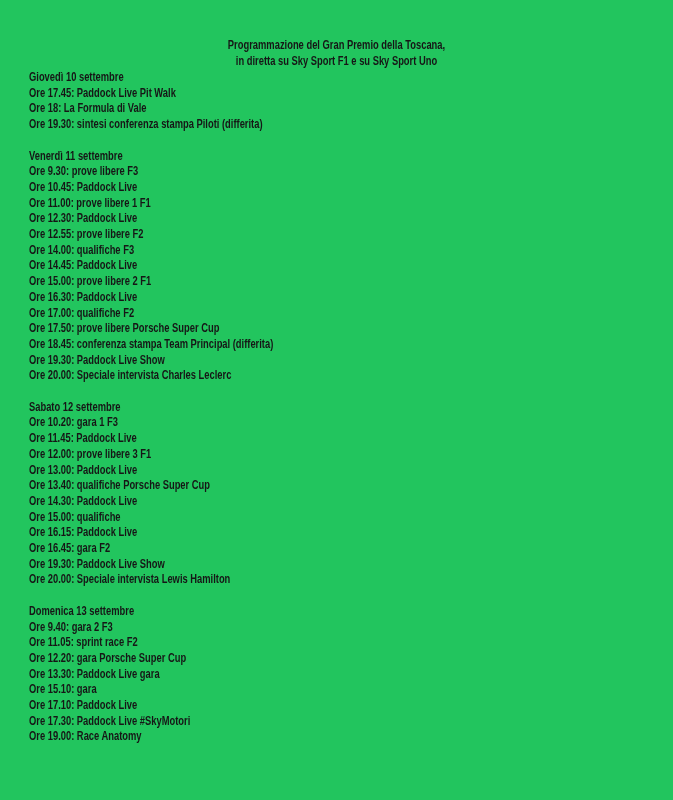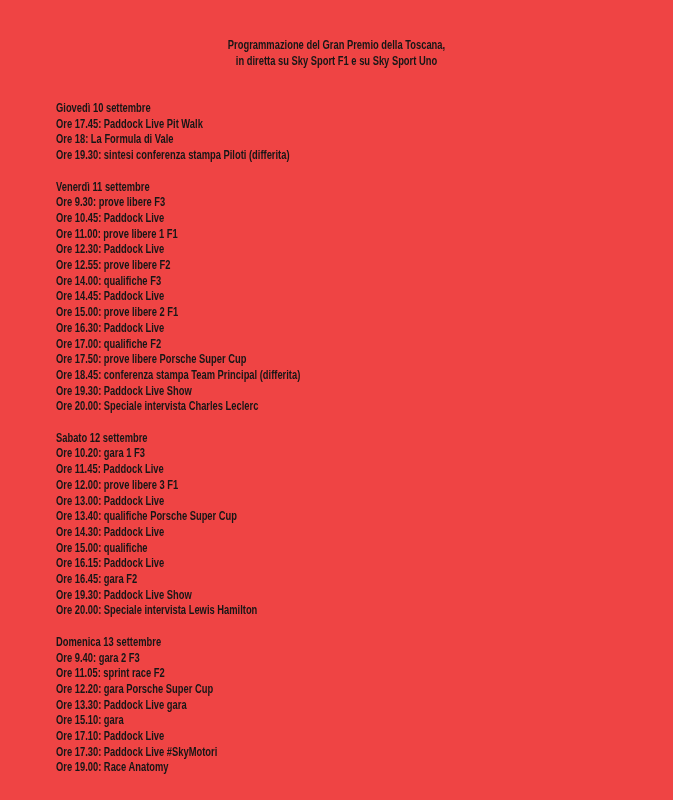--- a/index.html
+++ b/index.html
@@ -4,41 +4,40 @@
 <style>
   html, body {
     margin: 0;
     padding: 0;
     background: #ffffff;
   }
   .page {
     position: relative;
     width: 673px;
     height: 800px;
-    background: #ef4444;
+    background: #22c55e;
     overflow: hidden;
     font-family: "Liberation Sans", sans-serif;
     font-weight: 700;
     color: #161616;
     -webkit-font-smoothing: antialiased;
   }
   .title {
     padding-top: 37px;
     text-align: center;
     font-size: 13px;
     line-height: 16px;
   }
   .title .tline {
     transform: scaleX(0.72);
     transform-origin: 50% 50%;
     white-space: nowrap;
   }
   .content {
-    margin-top: 31px;
-    padding-left: 56px;
+    padding-left: 29px;
     font-size: 13px;
     line-height: 15.7px;
   }
   .day-section {
     margin-top: 15.7px;
   }
   .day-section:first-child {
     margin-top: 0;
   }
   .line {

